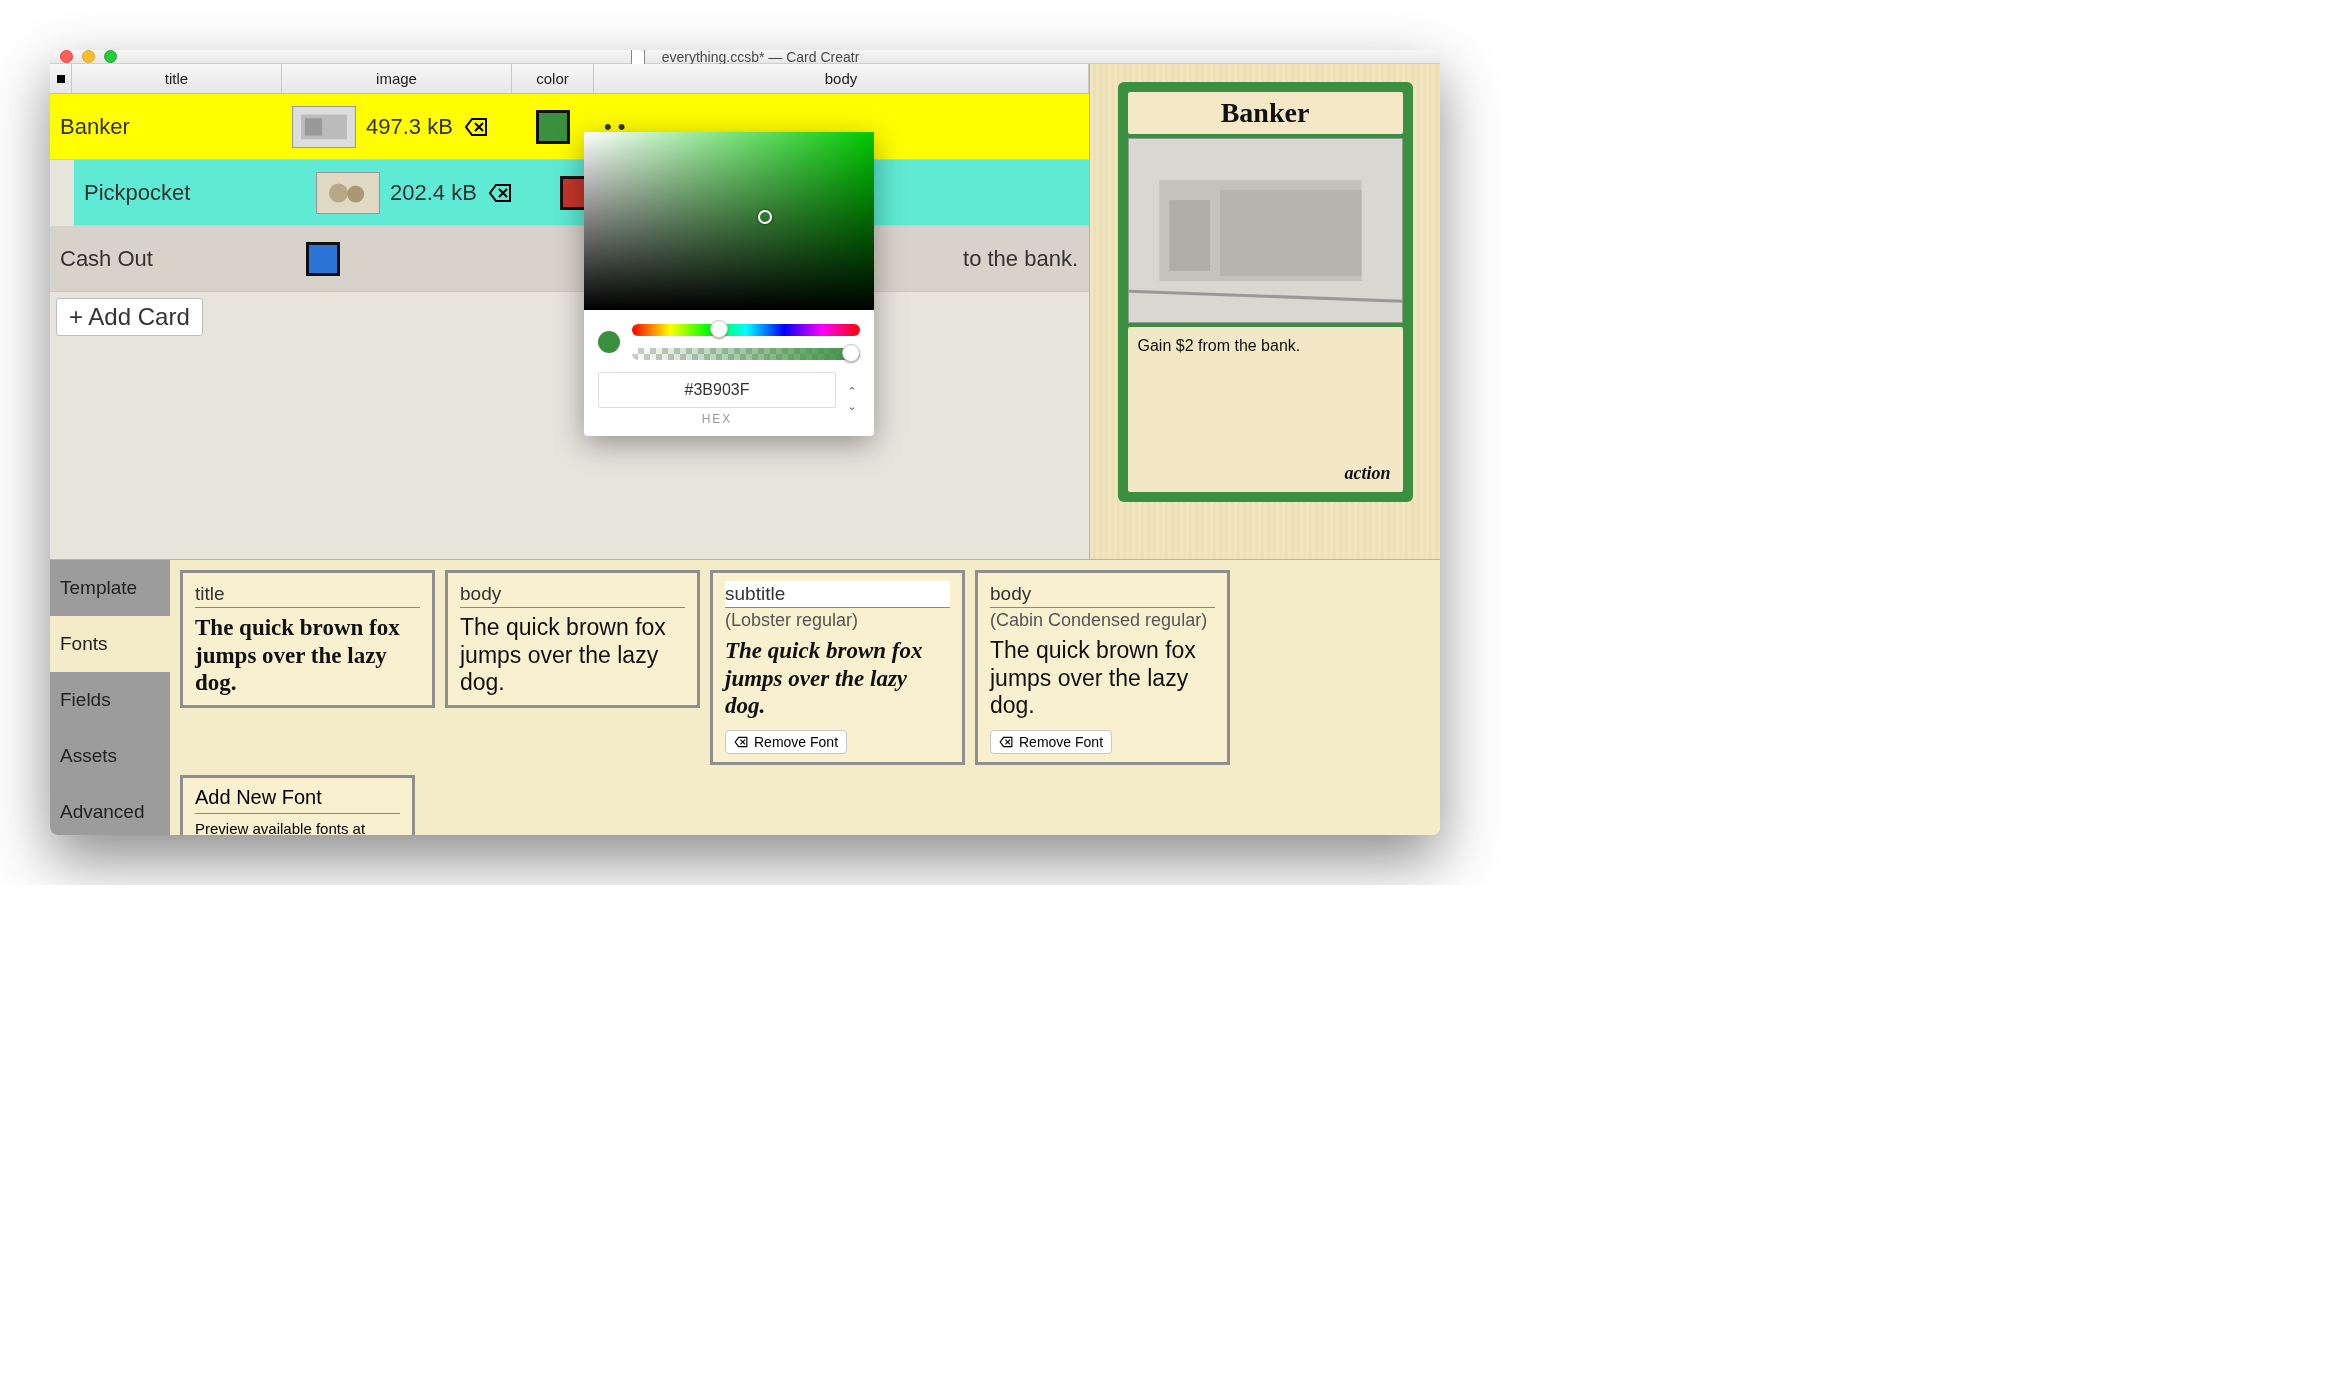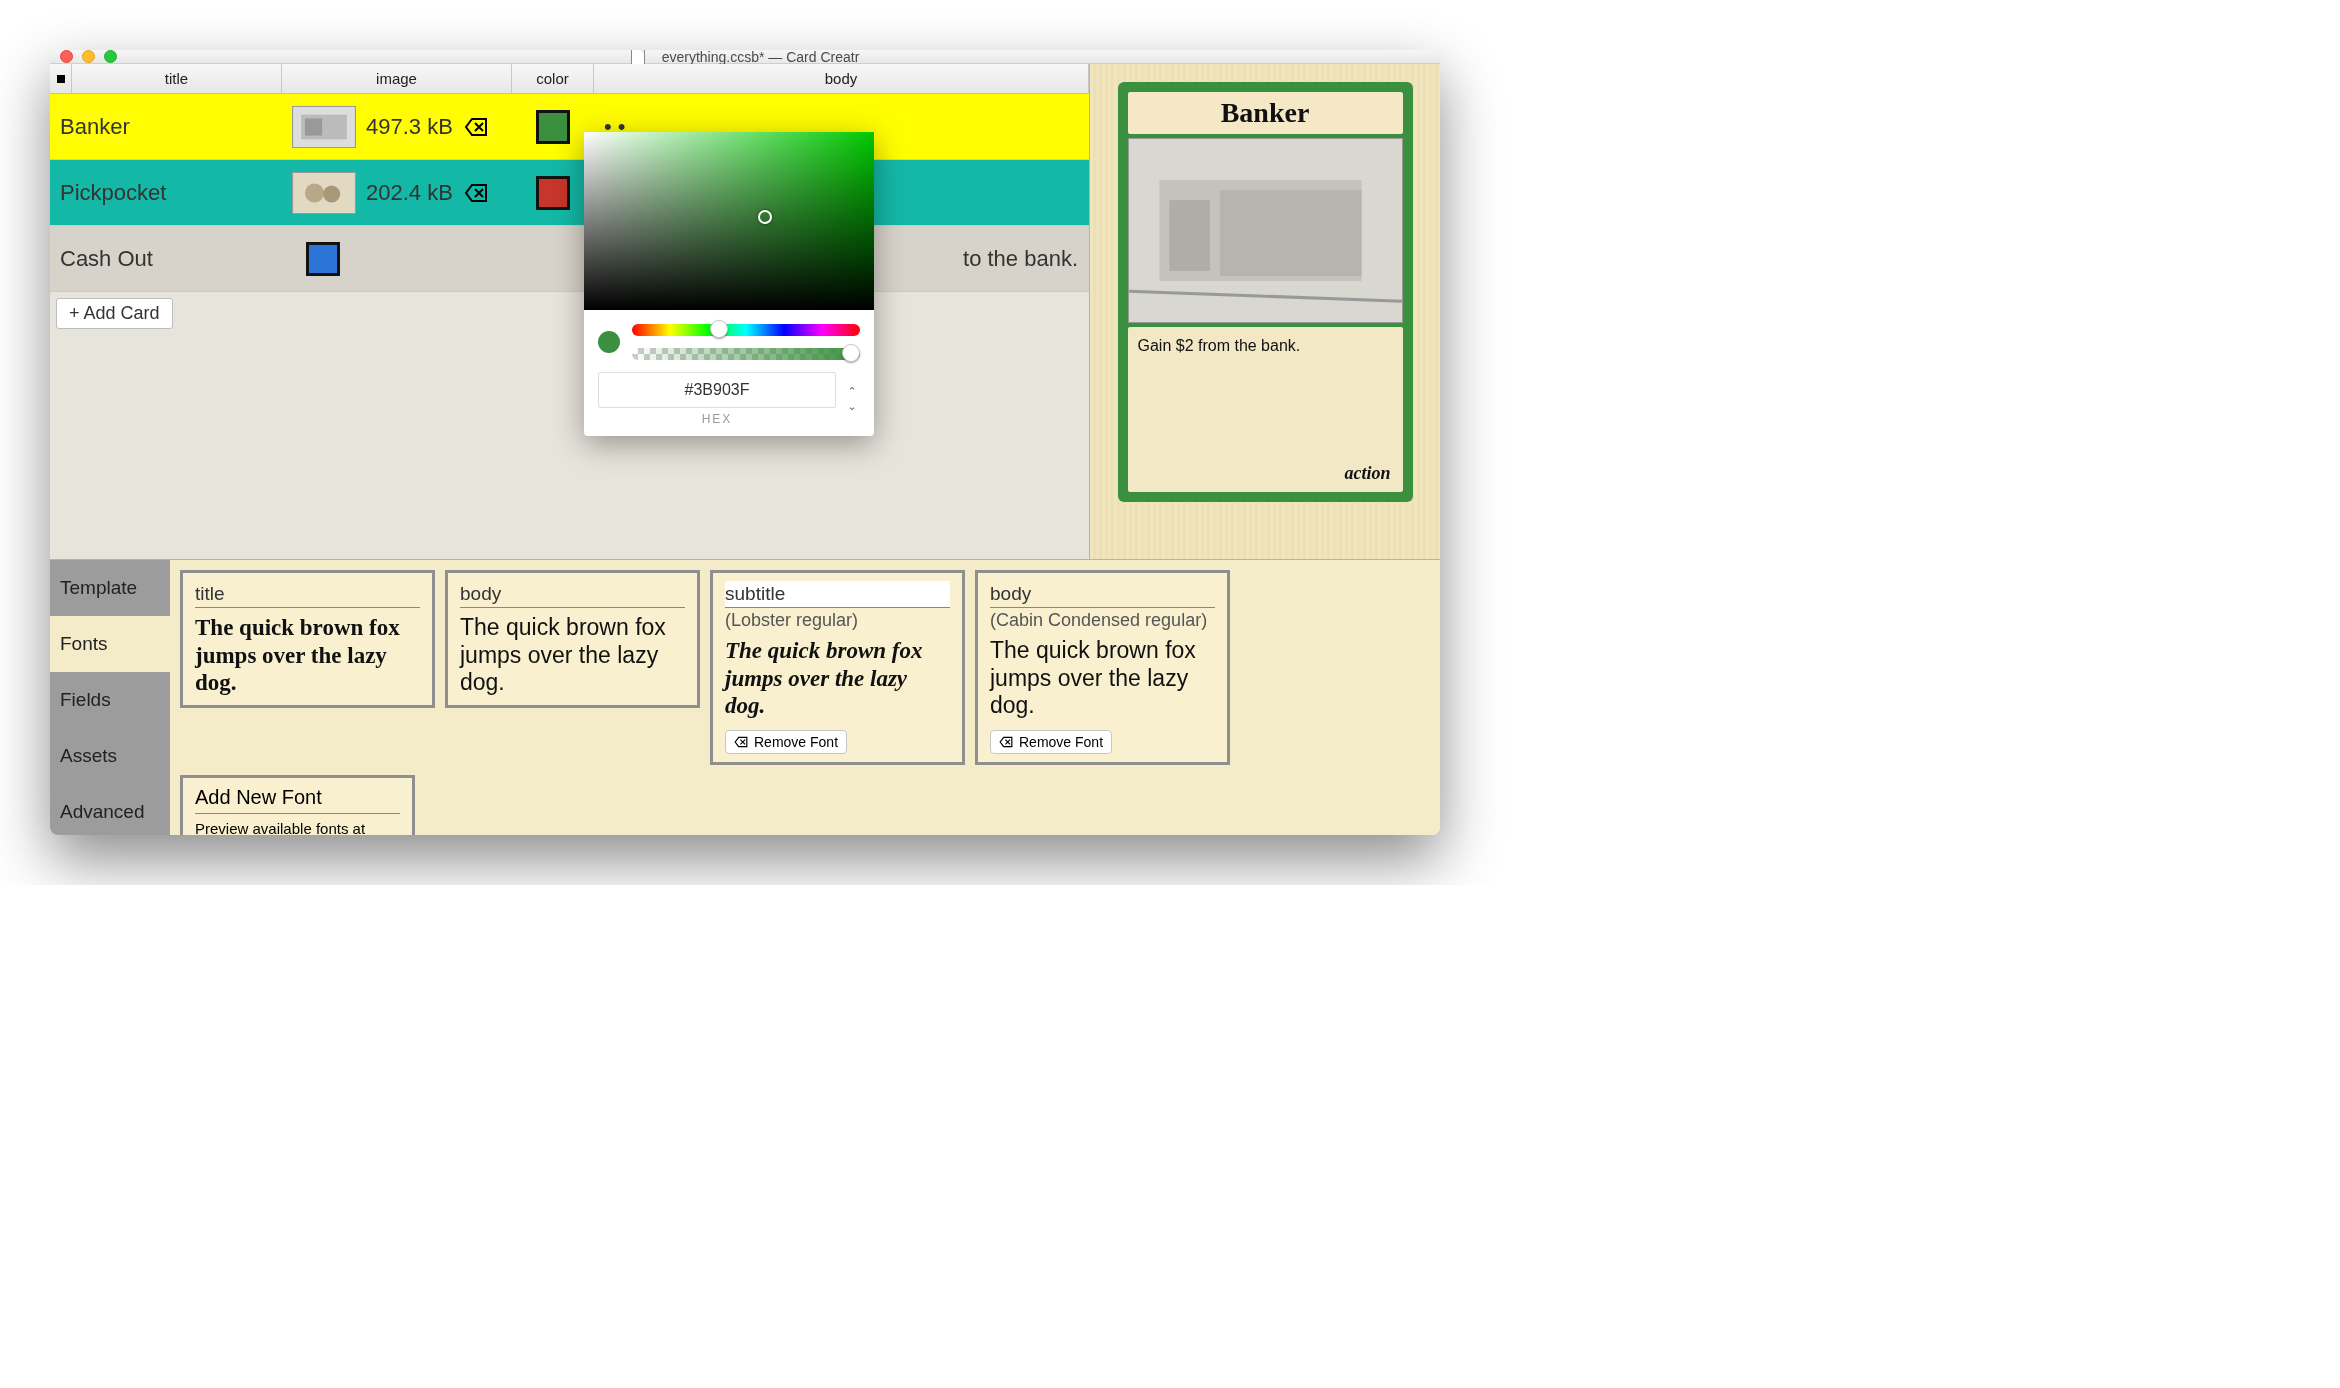--- a/index.html
+++ b/index.html
@@ -61,35 +61,35 @@
   }
   .th.tiny{width:22px;justify-content:center;}
   .th.tiny::before{content:"";width:8px;height:8px;background:#000;}
   .th.title{width:210px;}
   .th.image{width:230px;}
   .th.color{width:82px;}
   .th.body{flex:1;}
   .tbody{flex:1;overflow:auto;background:#e7e4dc;}
   .trow{display:flex;height:66px;align-items:center;border-bottom:1px solid #cfcbc2;}
   .trow.sel{background:#fffd00;}
-  .trow.even{background:#14b8a6;}
+  .trow.even{background:#5eead4;margin-left:24px;}
   .trow.odd{background:#d7d3ca;}
   .tc{border-right:1px solid transparent;padding:0 10px;font-size:22px;color:#333;height:100%;display:flex;align-items:center;}
   .tc.t-title{width:232px;}
   .tc.t-image{width:230px;display:flex;align-items:center;gap:10px;}
   .tc.t-color{width:82px;justify-content:center;}
   .tc.t-body{flex:1;}
   .thumb{width:64px;height:42px;border:1px solid #999;background:#cfcfcf;display:flex;align-items:center;justify-content:center;}
   .thumb svg{width:100%;height:100%;}
   .del-icon{width:26px;height:26px;display:flex;align-items:center;justify-content:center;}
   .del-icon svg{width:24px;height:24px;}
   .swatch{width:34px;height:34px;border:3px solid #111;}
   .add-card{
     margin:6px;background:#fff;border:1px solid #bdbdbd;border-radius:3px;
-    padding:4px 12px;font-size:18px;color:#333;cursor:pointer;width:fit-content;
+    padding:4px 12px;font-size:24px;color:#333;cursor:pointer;width:fit-content;
   }
   .preview{
     width:350px;background:repeating-linear-gradient(90deg,#f1e5bd,#f1e5bd 3px,#ede0b6 3px,#ede0b6 6px);
     display:flex;align-items:flex-start;justify-content:center;padding-top:18px;
   }
   .card{
     width:295px;height:420px;background:#3b903f;border-radius:6px;padding:10px;display:flex;flex-direction:column;
   }
   .card-title{
     height:42px;background:#f4e8c7;border-radius:2px;display:flex;align-items:center;justify-content:center;

